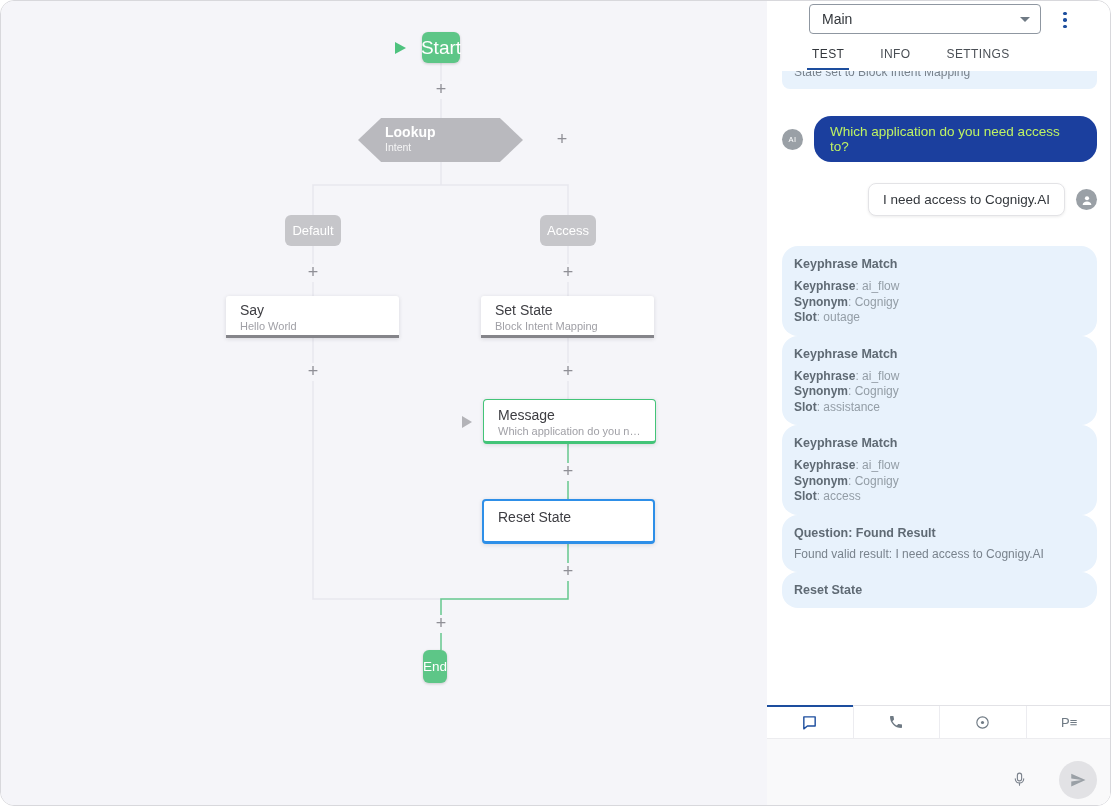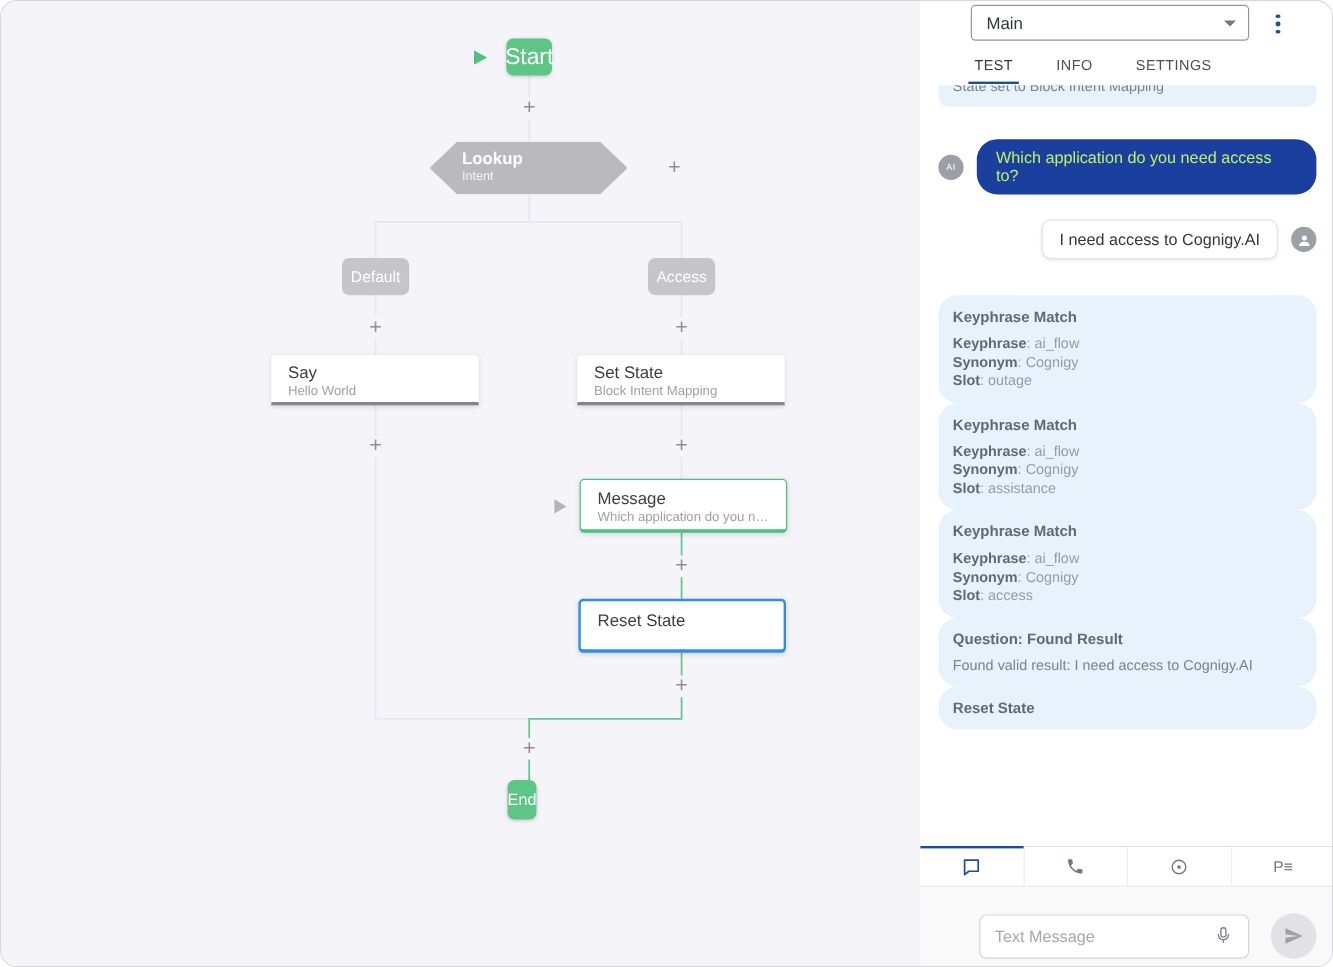--- a/index.html
+++ b/index.html
@@ -308,21 +308,20 @@
           <circle cx="12" cy="12" r="8" fill="none" stroke="#6f7a84" stroke-width="1.6"></circle>
           <circle cx="12" cy="12" r="2.2" fill="#6f7a84"></circle>
         </svg>
       </div>
       <div class="tool">
         <span class="ptext">P≡</span>
       </div>
     </div>
 
     <div class="composer">
-      <input class="msg-input" type="text" placeholder="Text Message" style="">
       <span class="mic">
         <svg width="17" height="17" viewBox="0 0 24 24" fill="none" stroke="#7b828c" stroke-width="1.6" stroke-linecap="round">
           <rect x="9" y="3" width="6" height="11" rx="3"></rect>
           <path d="M6 11a6 6 0 0 0 12 0"></path>
           <path d="M12 17v3"></path>
         </svg>
       </span>
       <div class="send">
         <svg width="18" height="18" viewBox="0 0 24 24" fill="#9aa0a6">
           <path d="M3 20.5 L22 12 L3 3.5 V10 L17 12 L3 14 Z"></path>

